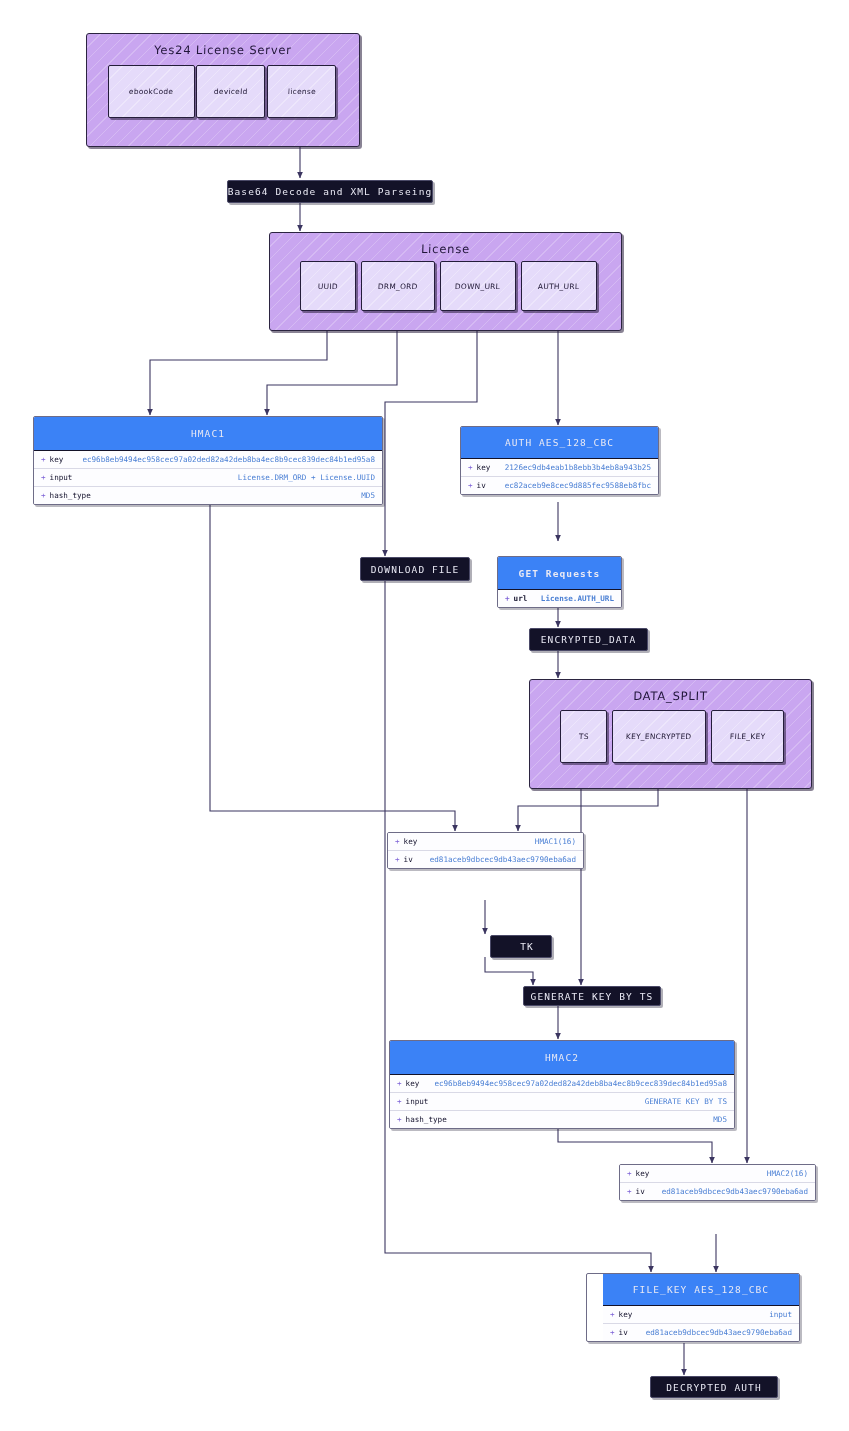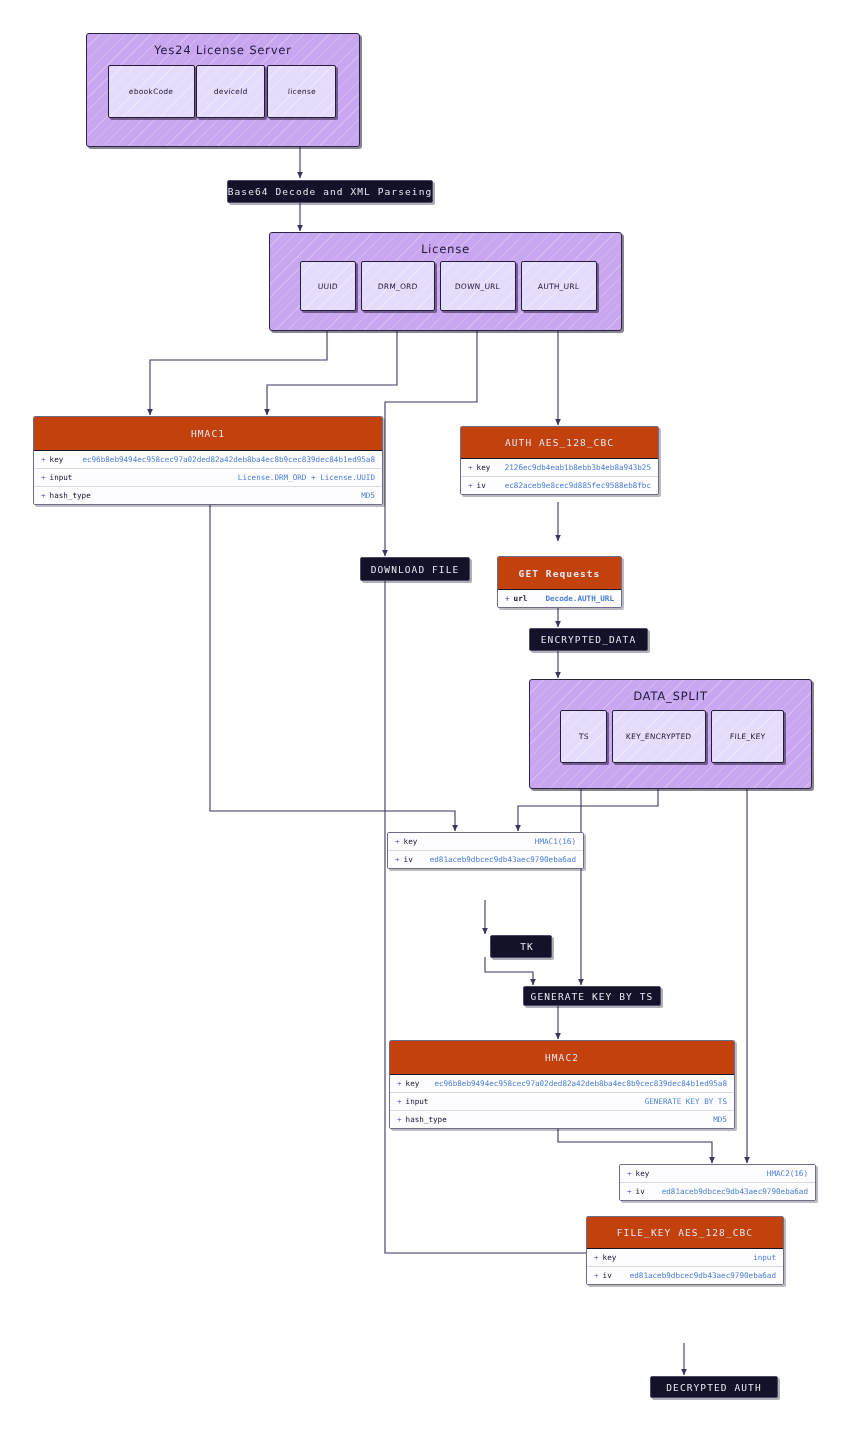--- a/index.html
+++ b/index.html
@@ -66,21 +66,21 @@
   
   .card{
     position:absolute;
     border:1px solid #6e6c87;
     border-radius:2px;
     background:#ffffff;
     box-shadow:2px 2px 0 rgba(30,25,50,.30);
     overflow:hidden;
   }
   .card-head{
-    background:#c2410c;
+    background:#3b82f6;
     color:#e9e9f4;
     text-align:center;
     font-size:9.5px;letter-spacing:1.1px;
     display:flex;align-items:center;justify-content:center;
     border-bottom:1px solid #131228;
   }
   .card-rows{background:#fdfdff;}
   .row{
     display:flex;align-items:center;
     height:17px;
@@ -218,21 +218,21 @@
   </div>
 
   <div class="pill" style="left:331px;top:557px;width:108px;height:22px;">DOWNLOAD FILE</div>
 
   <div class="card" style="left:497px;top:556px;width:123px;font-weight:bold;">
     <div class="card-head" style="height:32px;">GET Requests</div>
     <div class="card-rows">
       <div class="row">
         <span class="plus">+</span>
         <span class="k">url</span>
-        <span class="v">Decode.AUTH_URL</span>
+        <span class="v">License.AUTH_URL</span>
       </div>
     </div>
   </div>
 
   <div class="pill" style="left:500px;top:628px;width:117px;height:21px;">ENCRYPTED_DATA</div>
 
   <div class="group" style="left:529px;top:679px;width:281px;height:108px;">
     <div class="group-title">DATA_SPLIT</div>
   </div>
   <div class="leaf" style="left:560px;top:710px;width:45px;height:51px;">
@@ -293,21 +293,21 @@
         <span class="v">HMAC2(16)</span>
       </div>
       <div class="row">
         <span class="plus">+</span>
         <span class="k">iv</span>
         <span class="v">ed81aceb9dbcec9db43aec9790eba6ad</span>
       </div>
     </div>
   </div>
 
-  <div class="card" style="left:586px;top:1216px;width:196px;">
+  <div class="card" style="left:586px;top:1273px;width:196px;padding-left:16px;">
     <div class="card-head" style="height:31px;">FILE_KEY AES_128_CBC</div>
     <div class="card-rows">
       <div class="row">
         <span class="plus">+</span>
         <span class="k">key</span>
         <span class="v">input</span>
       </div>
       <div class="row">
         <span class="plus">+</span>
         <span class="k">iv</span>

